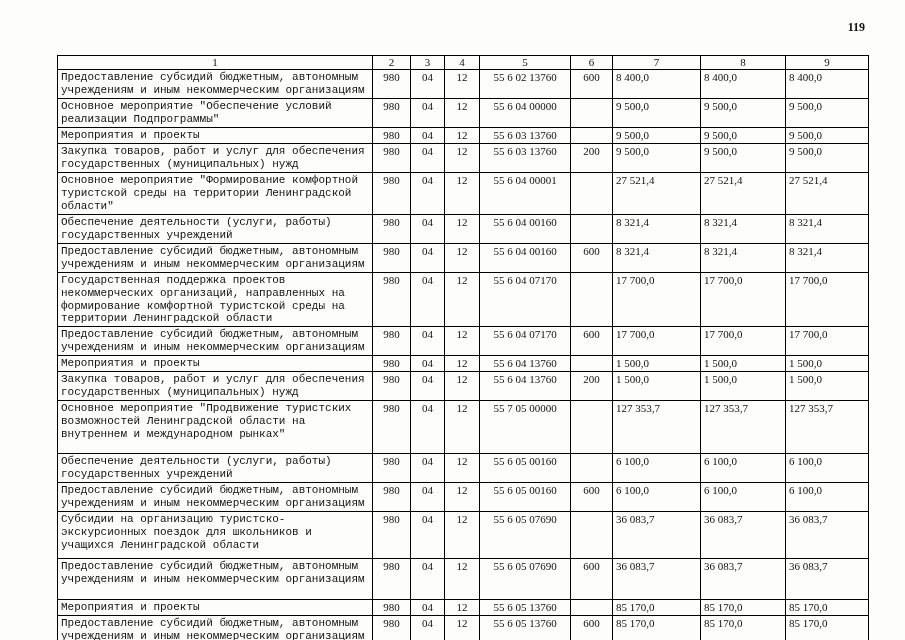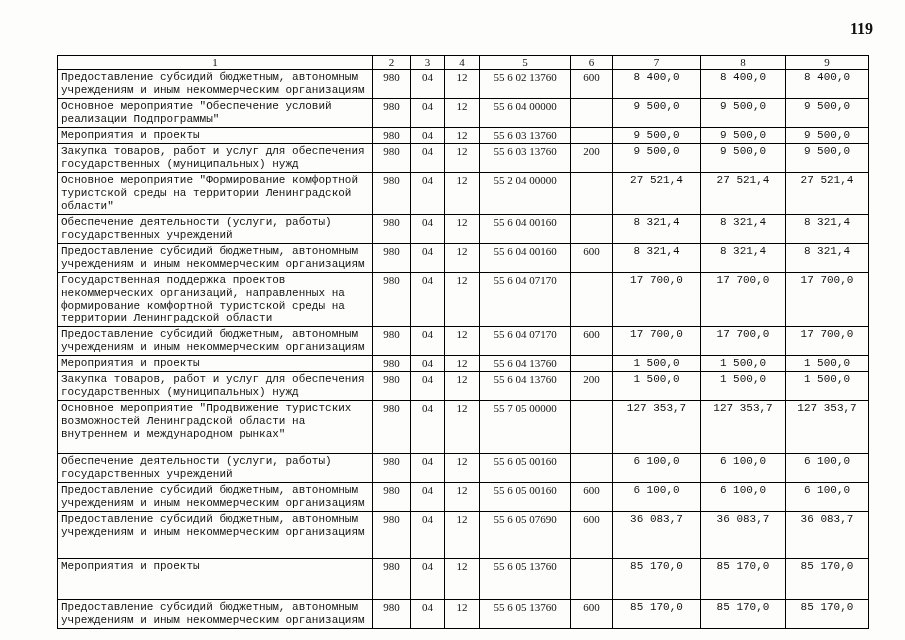--- a/index.html
+++ b/index.html
@@ -14,22 +14,22 @@
   }
   .page {
     position: relative;
     width: 905px;
     height: 640px;
     background: #fdfdfc;
   }
   .page-number {
     position: absolute;
     top: 20px;
-    right: 32px;
-    font-size: 16px;
+    right: 40px;
+    font-size: 12px;
     font-weight: bold;
   }
   table.budget {
     position: absolute;
     top: 55px;
     left: 57px;
     width: 811px;
     border-collapse: collapse;
     table-layout: fixed;
     border: 1.5px solid #000;
@@ -57,21 +57,21 @@
   .w6 { width: 42px; }
   .w7 { width: 88px; }
   .w8 { width: 85px; }
   .w9 { width: 83px; }
   
   td.c1 { text-align: left; font-family: Liberation Mono, monospace; }
   td.c2, td.c3, td.c4, td.c5, td.c6 { text-align: center; font-weight: bold; }
   td.c5 { font-weight: normal; margin-top: 16px; }
   td.c2, td.c3, td.c4 { font-weight: bold; }
   td.c6 { font-weight: normal; }
-  td.c7, td.c8, td.c9 { text-align: center; padding-right: 16px; font-family: Liberation Mono, monospace; }
+  td.c7, td.c8, td.c9 { text-align: left; padding-right: 16px; }
   
   tbody tr:nth-child(12) td { height: 50px; }
   tbody tr:nth-child(15) td { height: 44px; }
   tbody tr:nth-child(16) td { height: 38px; }
 </style>
 </head>
 <body>
 
 <div class="page">
   <div class="page-number">119</div>
@@ -144,21 +144,21 @@
           <td class="c6">200</td>
           <td class="c7">9 500,0</td>
           <td class="c8">9 500,0</td>
           <td class="c9">9 500,0</td>
         </tr>
         <tr>
           <td class="c1">Основное мероприятие "Формирование комфортной туристской среды на территории Ленинградской области"</td>
           <td class="c2">980</td>
           <td class="c3">04</td>
           <td class="c4">12</td>
-          <td class="c5">55 2 04 00000</td>
+          <td class="c5">55 6 04 00001</td>
           <td class="c6"></td>
           <td class="c7">27 521,4</td>
           <td class="c8">27 521,4</td>
           <td class="c9">27 521,4</td>
         </tr>
         <tr>
           <td class="c1">Обеспечение деятельности (услуги, работы) государственных учреждений</td>
           <td class="c2">980</td>
           <td class="c3">04</td>
           <td class="c4">12</td>
@@ -250,20 +250,31 @@
           <td class="c2">980</td>
           <td class="c3">04</td>
           <td class="c4">12</td>
           <td class="c5">55 6 05 00160</td>
           <td class="c6">600</td>
           <td class="c7">6 100,0</td>
           <td class="c8">6 100,0</td>
           <td class="c9">6 100,0</td>
         </tr>
         <tr>
+          <td class="c1">Субсидии на организацию туристско-экскурсионных поездок для школьников и учащихся Ленинградской области</td>
+          <td class="c2">980</td>
+          <td class="c3">04</td>
+          <td class="c4">12</td>
+          <td class="c5">55 6 05 07690</td>
+          <td class="c6"></td>
+          <td class="c7">36 083,7</td>
+          <td class="c8">36 083,7</td>
+          <td class="c9">36 083,7</td>
+        </tr>
+        <tr>
           <td class="c1">Предоставление субсидий бюджетным, автономным учреждениям и иным некоммерческим организациям</td>
           <td class="c2">980</td>
           <td class="c3">04</td>
           <td class="c4">12</td>
           <td class="c5">55 6 05 07690</td>
           <td class="c6">600</td>
           <td class="c7">36 083,7</td>
           <td class="c8">36 083,7</td>
           <td class="c9">36 083,7</td>
         </tr>

